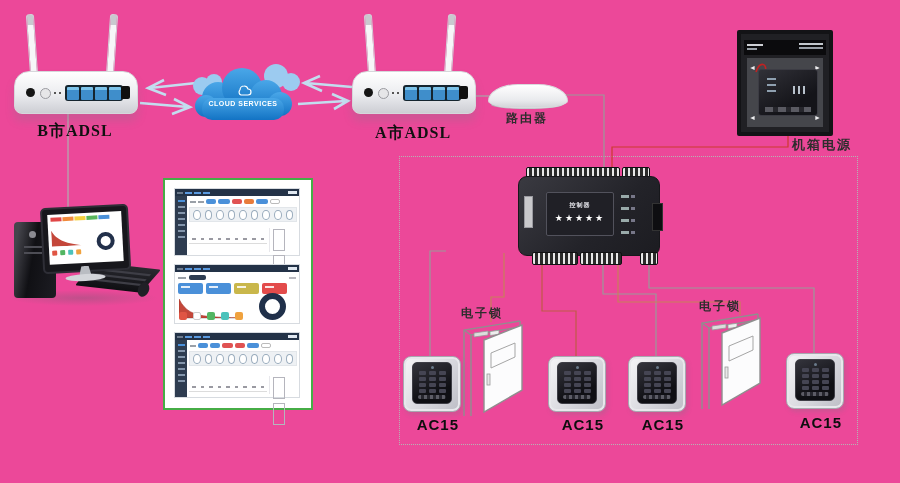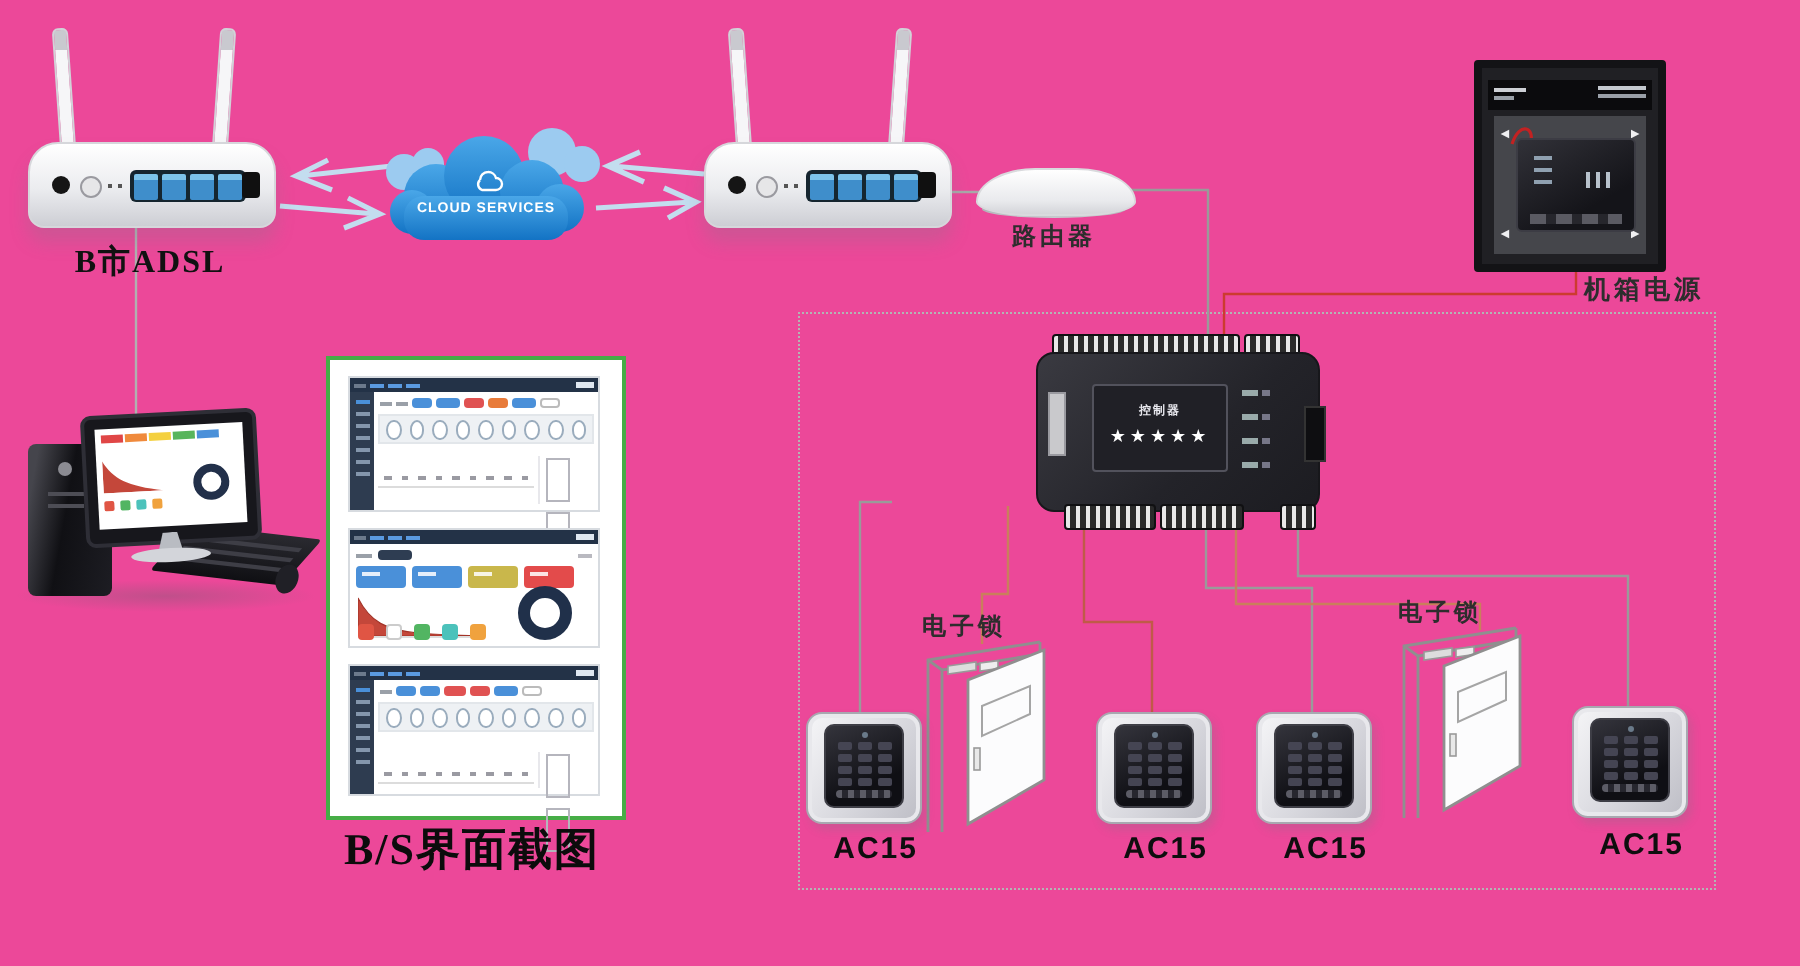--- a/index.html
+++ b/index.html
@@ -262,20 +262,21 @@
       <i class="mdots"></i>
       <div class="ports">
         <i class="port"></i>
           <i class="port"></i>
           <i class="port"></i>
           <i class="port"></i>
       </div>
       <i class="wanport"></i>
     </div>
   </div>
+  <div class="dev-label" style="left:352px;top:123px;width:122px;z-index:3;">A市ADSL</div>
 
   <div class="abs" style="left:488px;top:84px;width:78px;height:28px;z-index:2;">
     <div class="dome-base"></div>
     <div class="dome-top"></div>
   </div>
   <div class="sans-label" style="left:488px;top:110px;width:78px;text-align:center;font-size:12px;">路由器</div>
 
   <div class="psu" style="z-index:2;">
     <div class="psu-band">
       <i class="t1"></i>
@@ -510,21 +511,20 @@
             <i class="d"></i>
             <i class="d"></i>
             <i class="d"></i>
         </div>
         <div class="mright" style="top:36px;">
           <i class="d"></i><span class="docrect"></span><span class="docrect"></span>
         </div>
       </div>
     </div>
   </div>
-  <div class="bs-caption" style="z-index:3;">B/S界面截图</div>
 
   <div class="abs" style="left:452px;top:298px;z-index:2;">
     <svg width="86" height="120" viewBox="0 0 86 120">
       <g fill="none" stroke="#8f8f8f" stroke-width="1.4">
         <path d="M12,118 L12,32 L68,23"></path>
         <path d="M19,118 L19,37 L68,29"></path>
         <path d="M12,32 L19,37 M68,23 L68,29"></path>
       </g>
       <path d="M22,35 L36,33 L36,37 L22,39 Z" fill="#ddd" stroke="#999" stroke-width=".8"></path>
       <path d="M38,33.5 l9,-1.2 l0,4 l-9,1.2 z" fill="#eee" stroke="#999" stroke-width=".8"></path>

